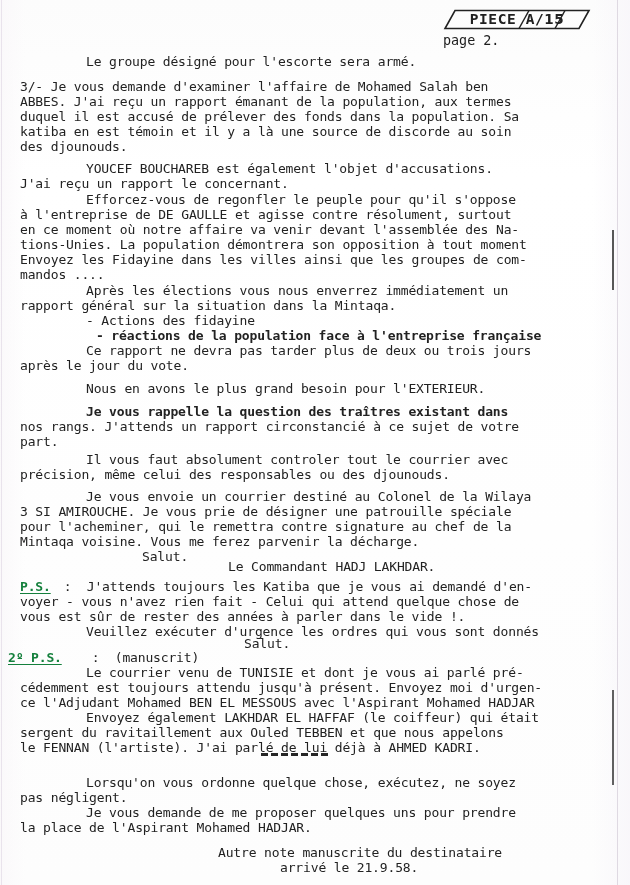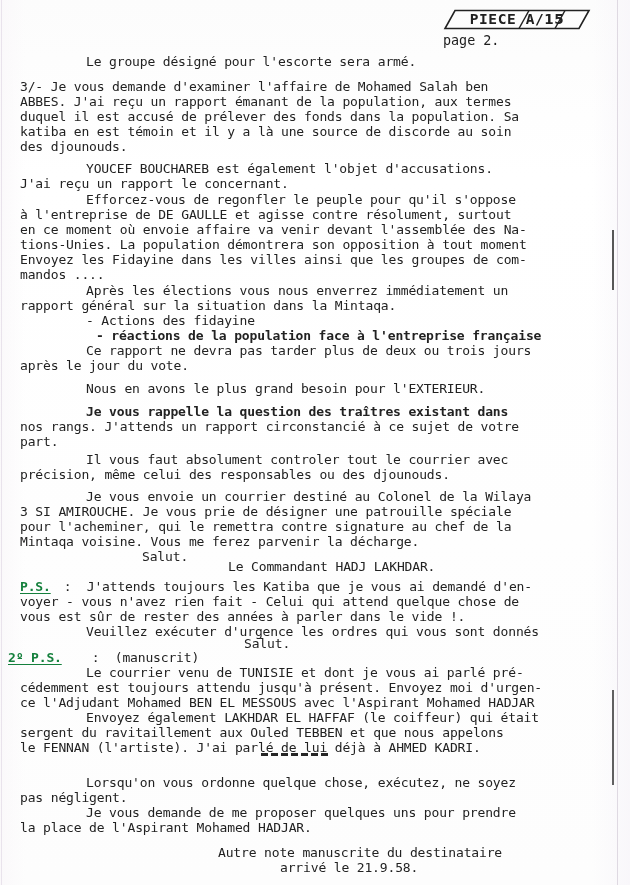--- a/index.html
+++ b/index.html
@@ -145,21 +145,21 @@
   <div class="ln" style="left:20px;  top:94px;">ABBES. J'ai reçu un rapport émanant de la population, aux termes</div>
   <div class="ln" style="left:20px;  top:109px;">duquel il est accusé de prélever des fonds dans la population. Sa</div>
   <div class="ln" style="left:20px;  top:124px;">katiba en est témoin et il y a là une source de discorde au soin</div>
   <div class="ln" style="left:20px;  top:139px;">des djounouds.</div>
 
   <div class="ln" style="left:86px;  top:161px;">YOUCEF BOUCHAREB est également l'objet d'accusations.</div>
   <div class="ln" style="left:20px;  top:176px;">J'ai reçu un rapport le concernant.</div>
 
   <div class="ln" style="left:20px;  top:207px;">à l'entreprise de DE GAULLE et agisse contre résolument, surtout</div>
   <div class="ln" style="left:86px;  top:192px;">Efforcez-vous de regonfler le peuple pour qu'il s'oppose</div>
-  <div class="ln" style="left:20px;  top:222px;">en ce moment où envoie affaire va venir devant l'assemblée des Na-</div>
+  <div class="ln" style="left:20px;  top:222px;">en ce moment où notre affaire va venir devant l'assemblée des Na-</div>
   <div class="ln" style="left:20px;  top:237px;">tions-Unies. La population démontrera son opposition à tout moment</div>
   <div class="ln" style="left:20px;  top:252px;">Envoyez les Fidayine dans les villes ainsi que les groupes de com-</div>
   <div class="ln" style="left:20px;  top:267px;">mandos ....</div>
 
   <div class="ln" style="left:86px;  top:283px;">Après les élections vous nous enverrez immédiatement un</div>
   <div class="ln" style="left:20px;  top:298px;">rapport général sur la situation dans la Mintaqa.</div>
   <div class="ln" style="left:86px;  top:313px;">- Actions des fidayine</div>
   <div class="ln" style="left:96px;  top:328px;font-weight:bold;">- réactions de la population face à l'entreprise française</div>
   <div class="ln" style="left:86px;  top:343px;">Ce rapport ne devra pas tarder plus de deux ou trois jours</div>
   <div class="ln" style="left:20px;  top:358px;">après le jour du vote.</div>

